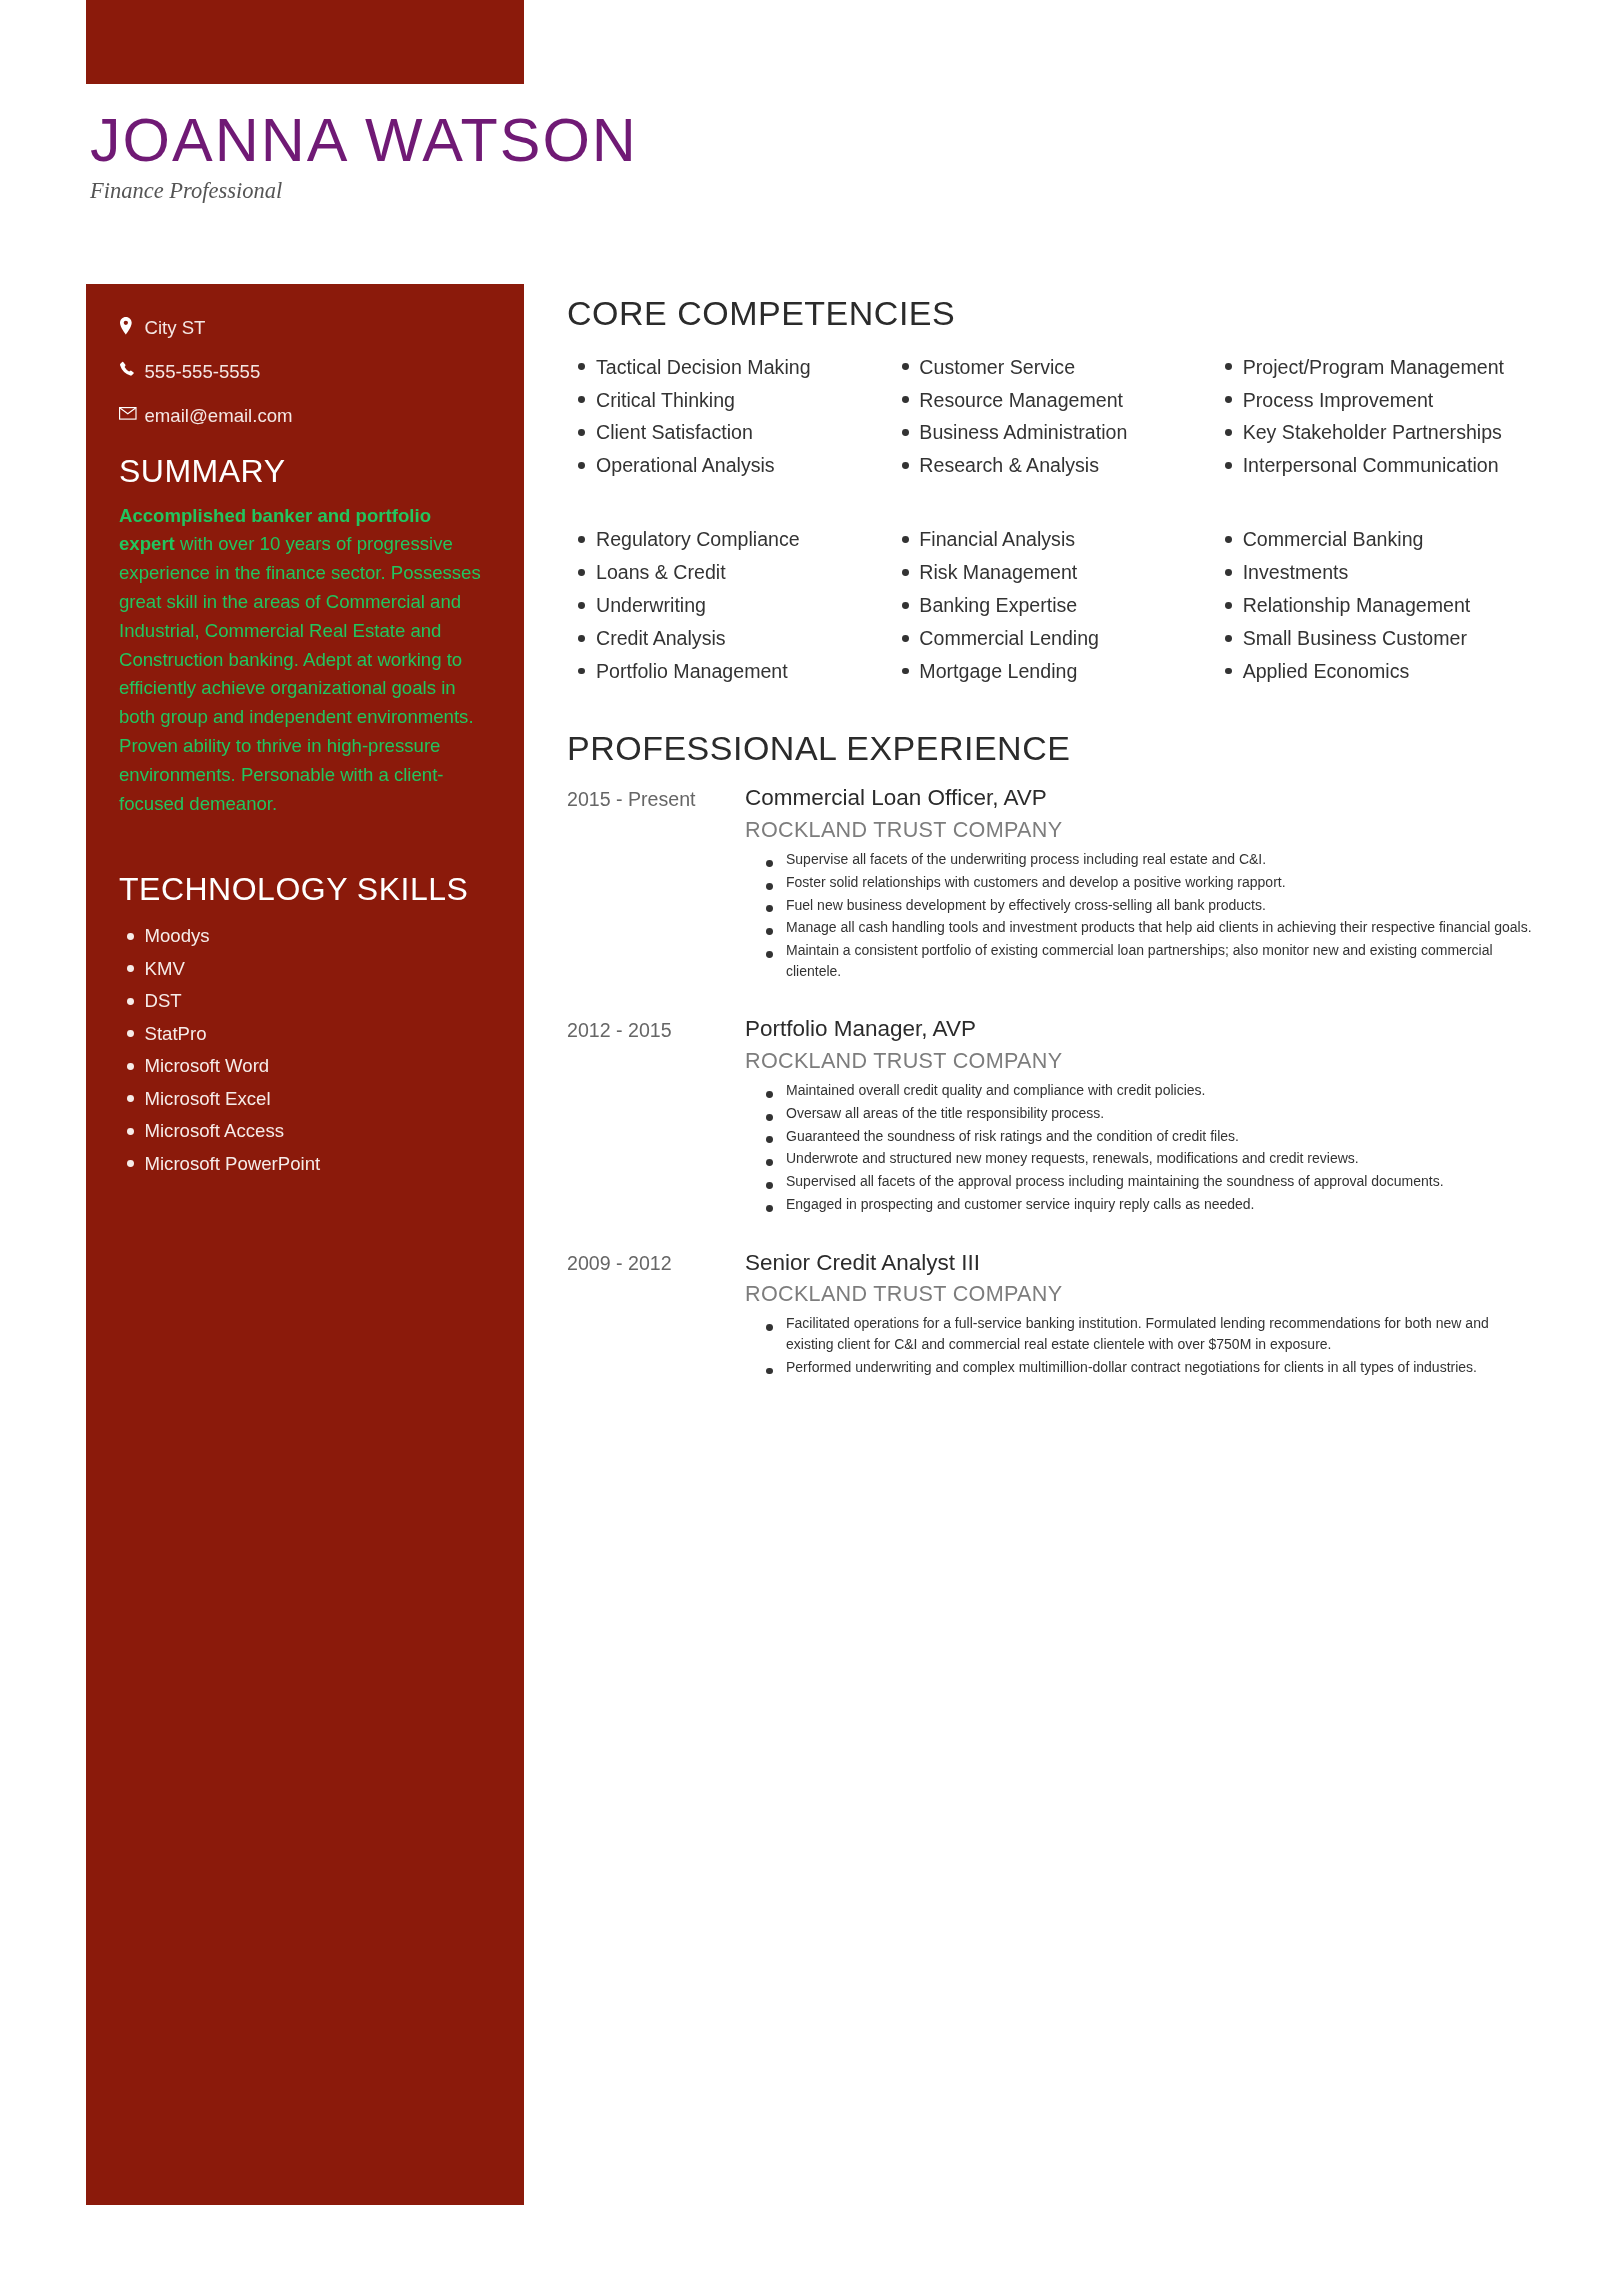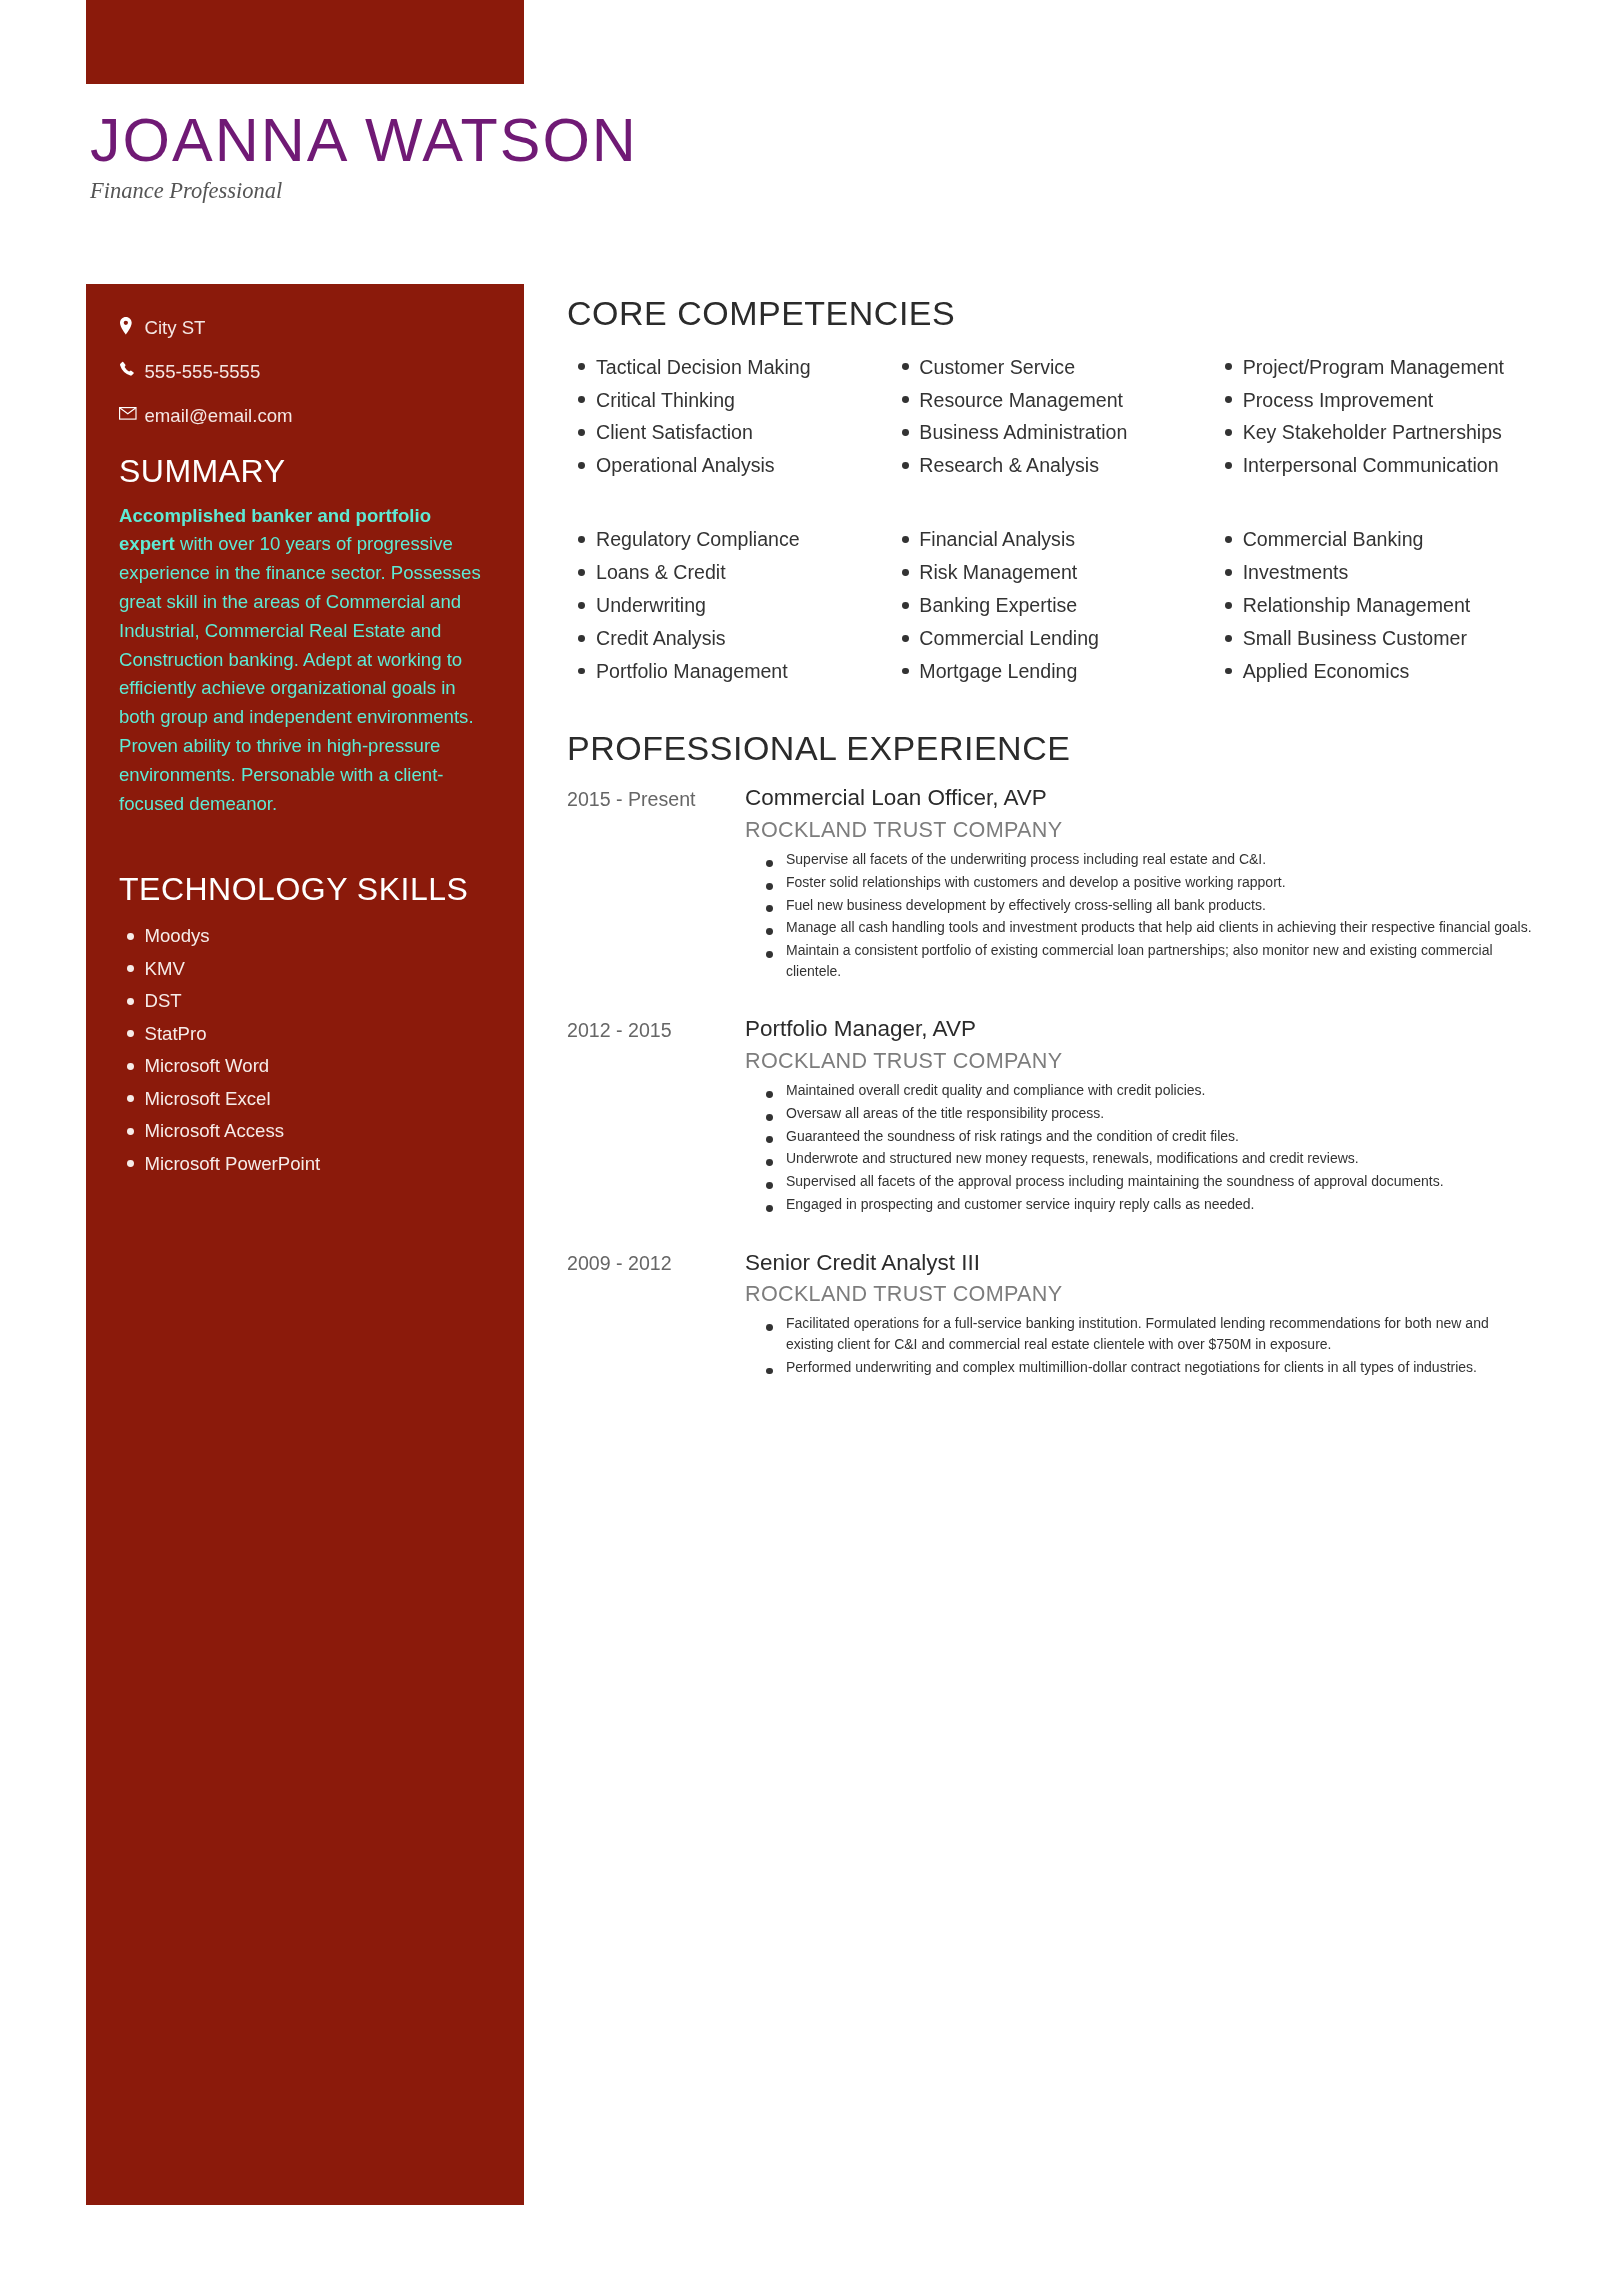--- a/index.html
+++ b/index.html
@@ -86,21 +86,21 @@
     font-size: 32px;
     font-weight: 300;
     letter-spacing: 0.5px;
     color: #ffffff;
     margin: 25.5px 0 11.8px 0;
     line-height: 1.15;
   }
   .summary-text {
     font-size: 18.6px;
     line-height: 1.55;
-    color: #5eead4;
+    color: #22c55e;
   }
   .summary-text b { font-weight: bold; }
 
   .side-list {
     margin: 5.9px 0 0 0;
     padding: 0 0 0 25.5px;
     list-style: none;
   }
   .side-list li {
     position: relative;

